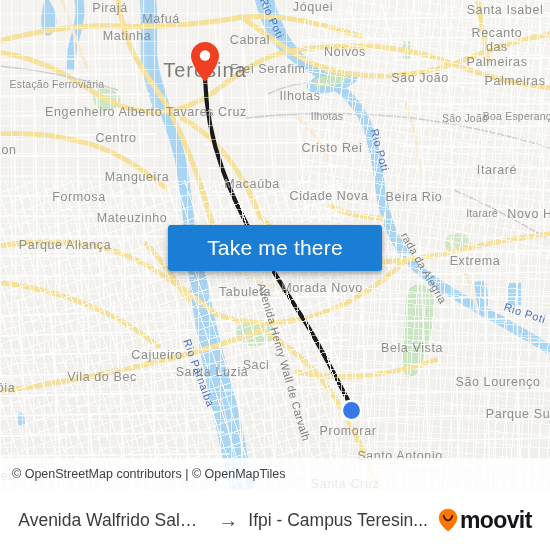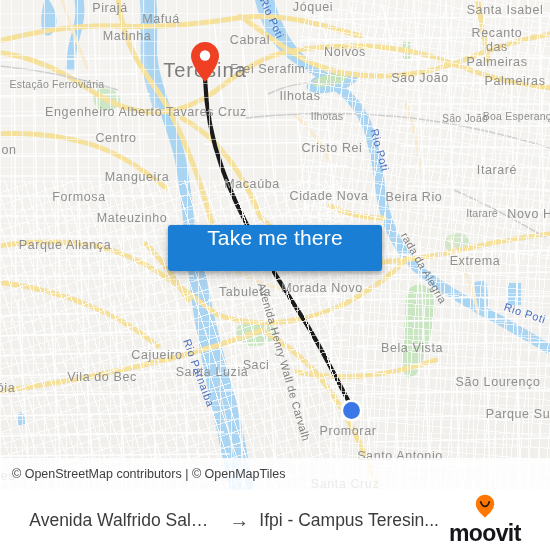--- a/index.html
+++ b/index.html
@@ -73,38 +73,38 @@
 
   
   .cta{
     position:absolute;left:168px;top:225px;width:214px;height:46px;
     background:#1a7fd4;
     border:none;border-radius:3px;
     color:#ffffff;font-size:21px;
     font-family:"Liberation Sans", sans-serif;
     cursor:pointer;
     box-shadow:0 2px 5px rgba(0,0,0,.28), 0 5px 12px rgba(0,0,0,.14);
-    display:flex;justify-content:center;
+    display:flex;align-items:center;justify-content:center;
     letter-spacing:.2px;
   }
 
   
   .footer{
     position:absolute;left:0;top:490px;width:550px;height:60px;
     background:#ffffff;
     display:flex;align-items:center;justify-content:center;
     gap:10px;
     box-sizing:border-box;padding:0 10px;
   }
   .foot-txt{
     font-size:17.5px;color:#3c3c3c;
     max-width:190px;white-space:nowrap;overflow:hidden;text-overflow:ellipsis;
   }
   .arrow{font-size:20px;color:#4a4a4a;line-height:1;}
-  .brand{display:flex;align-items:center;gap:2px;flex-direction:column;}
+  .brand{display:flex;align-items:center;gap:2px;}
   .brand-word{font-size:23px;font-weight:bold;color:#15151a;letter-spacing:-.6px;}
 
   
   .pin-wrap{position:absolute;left:190px;top:41px;width:30px;height:42px;}
   .dot-wrap{position:absolute;left:340px;top:399px;width:23px;height:23px;}
 </style>
 </head>
 <body>
 
 <div id="app">

